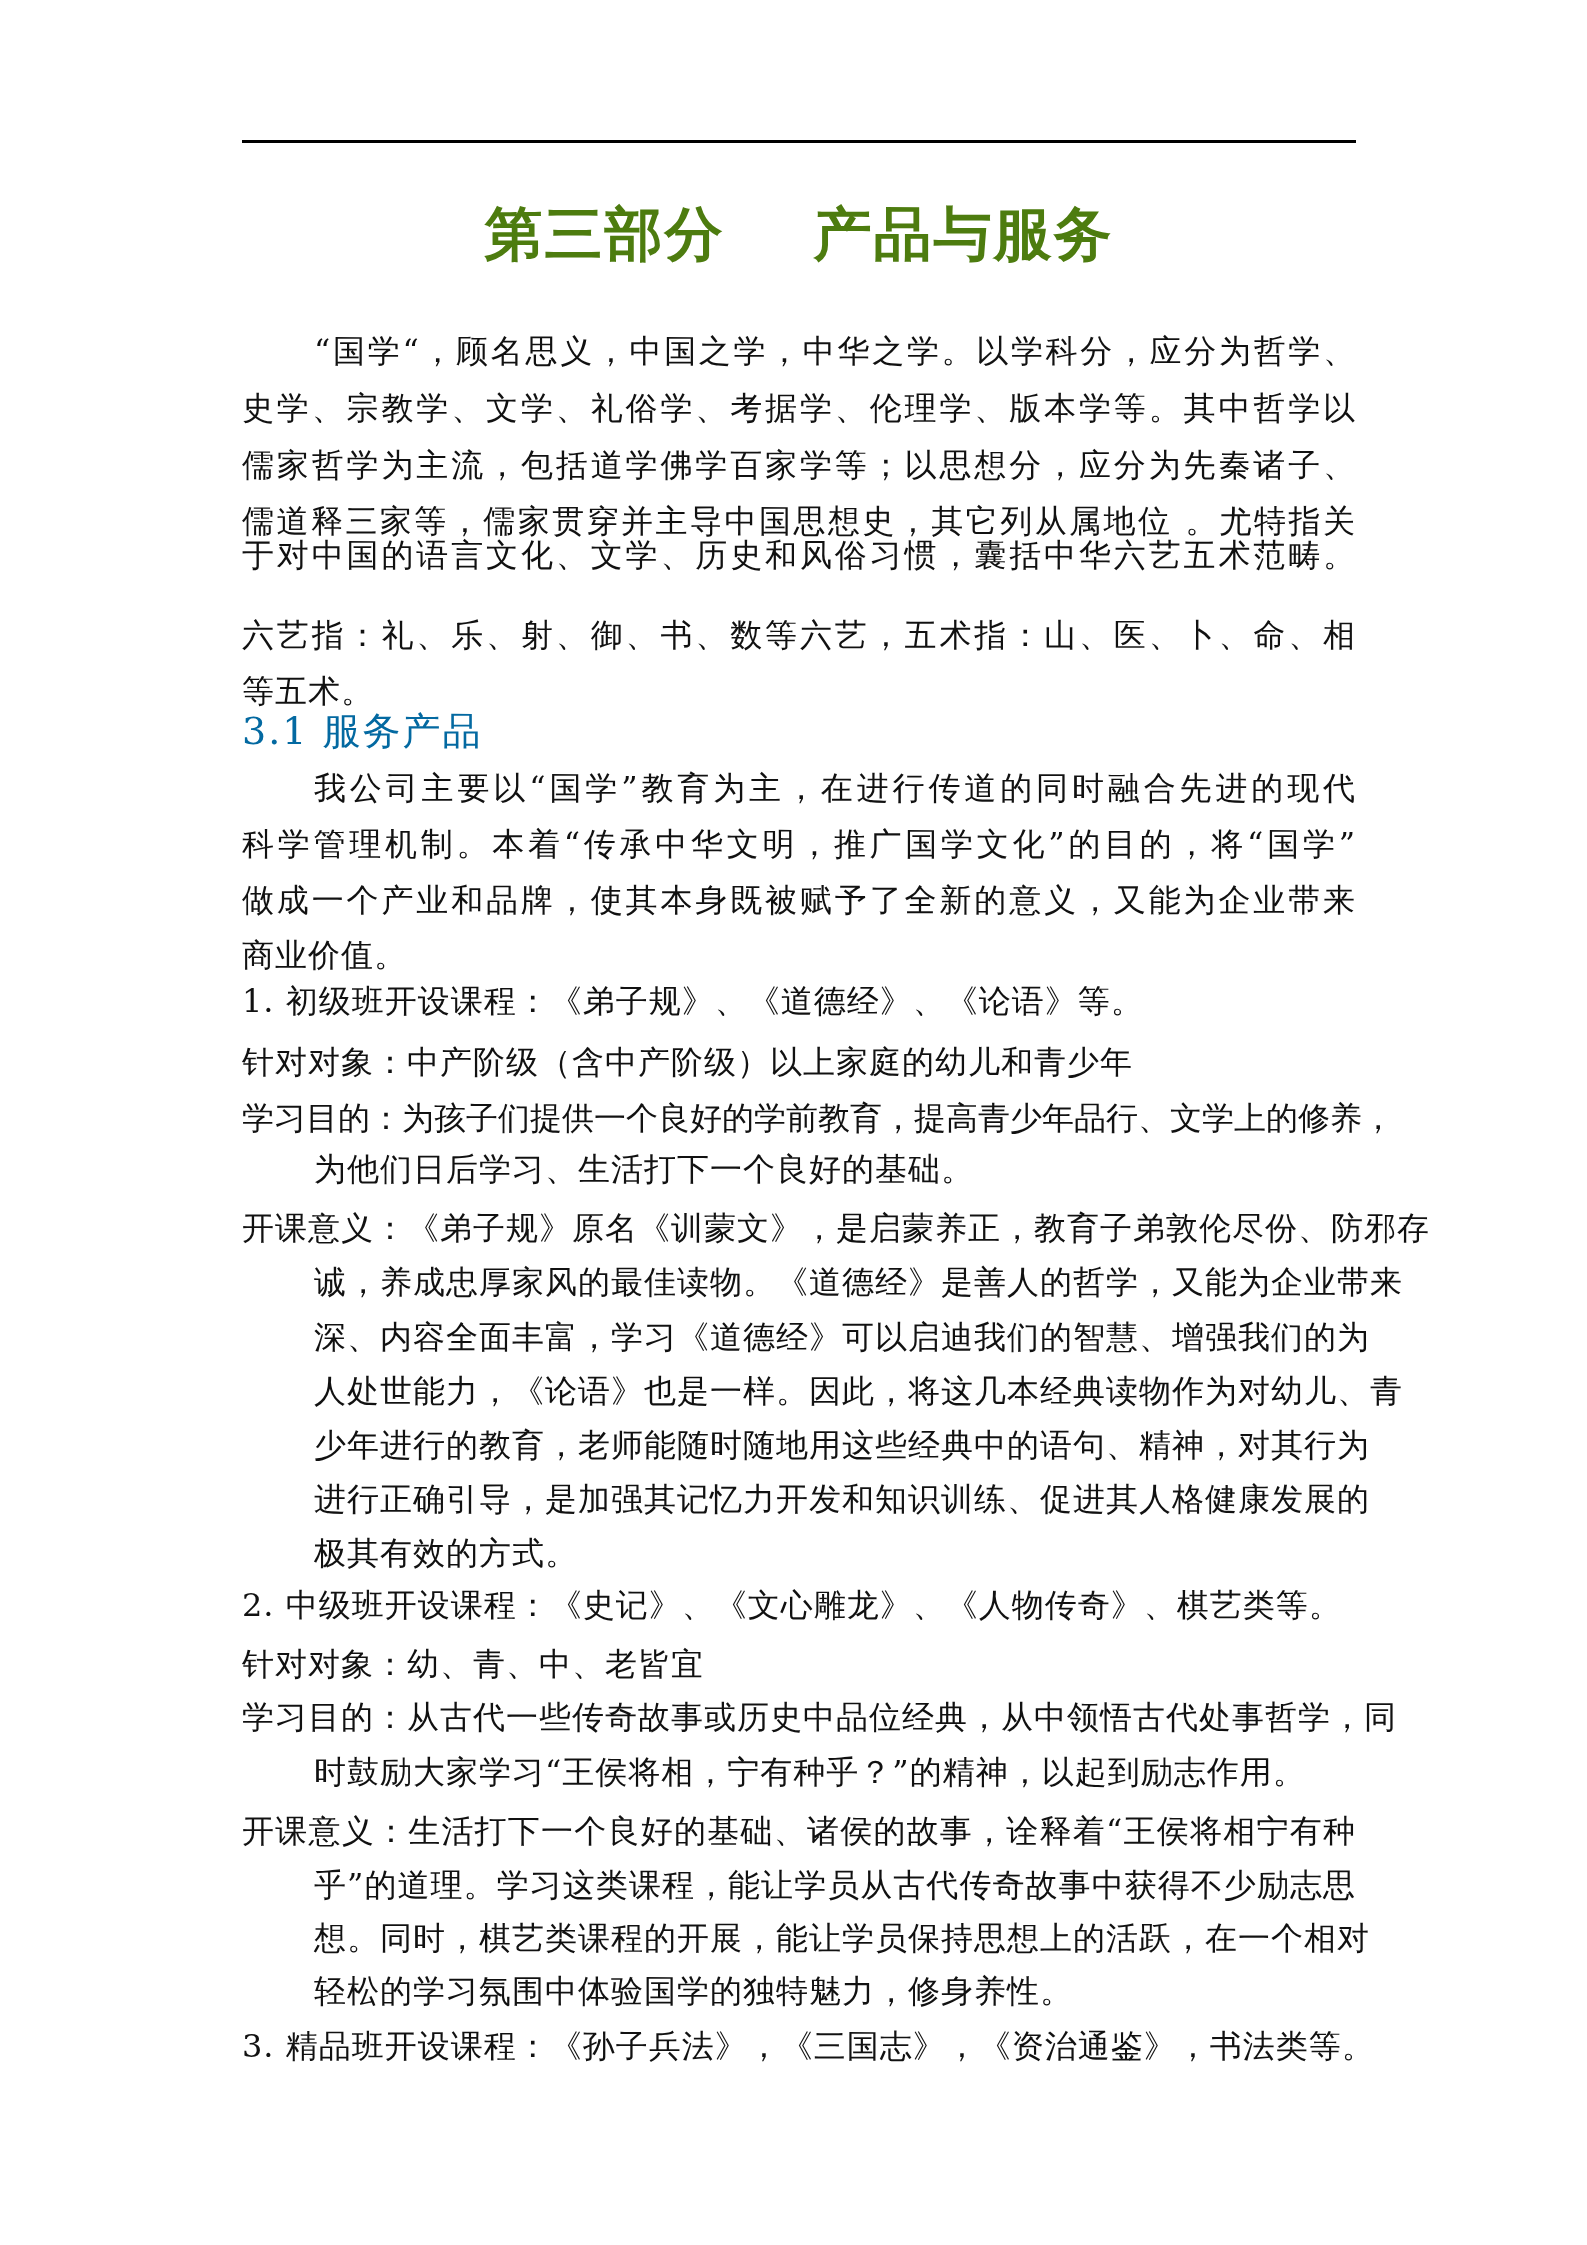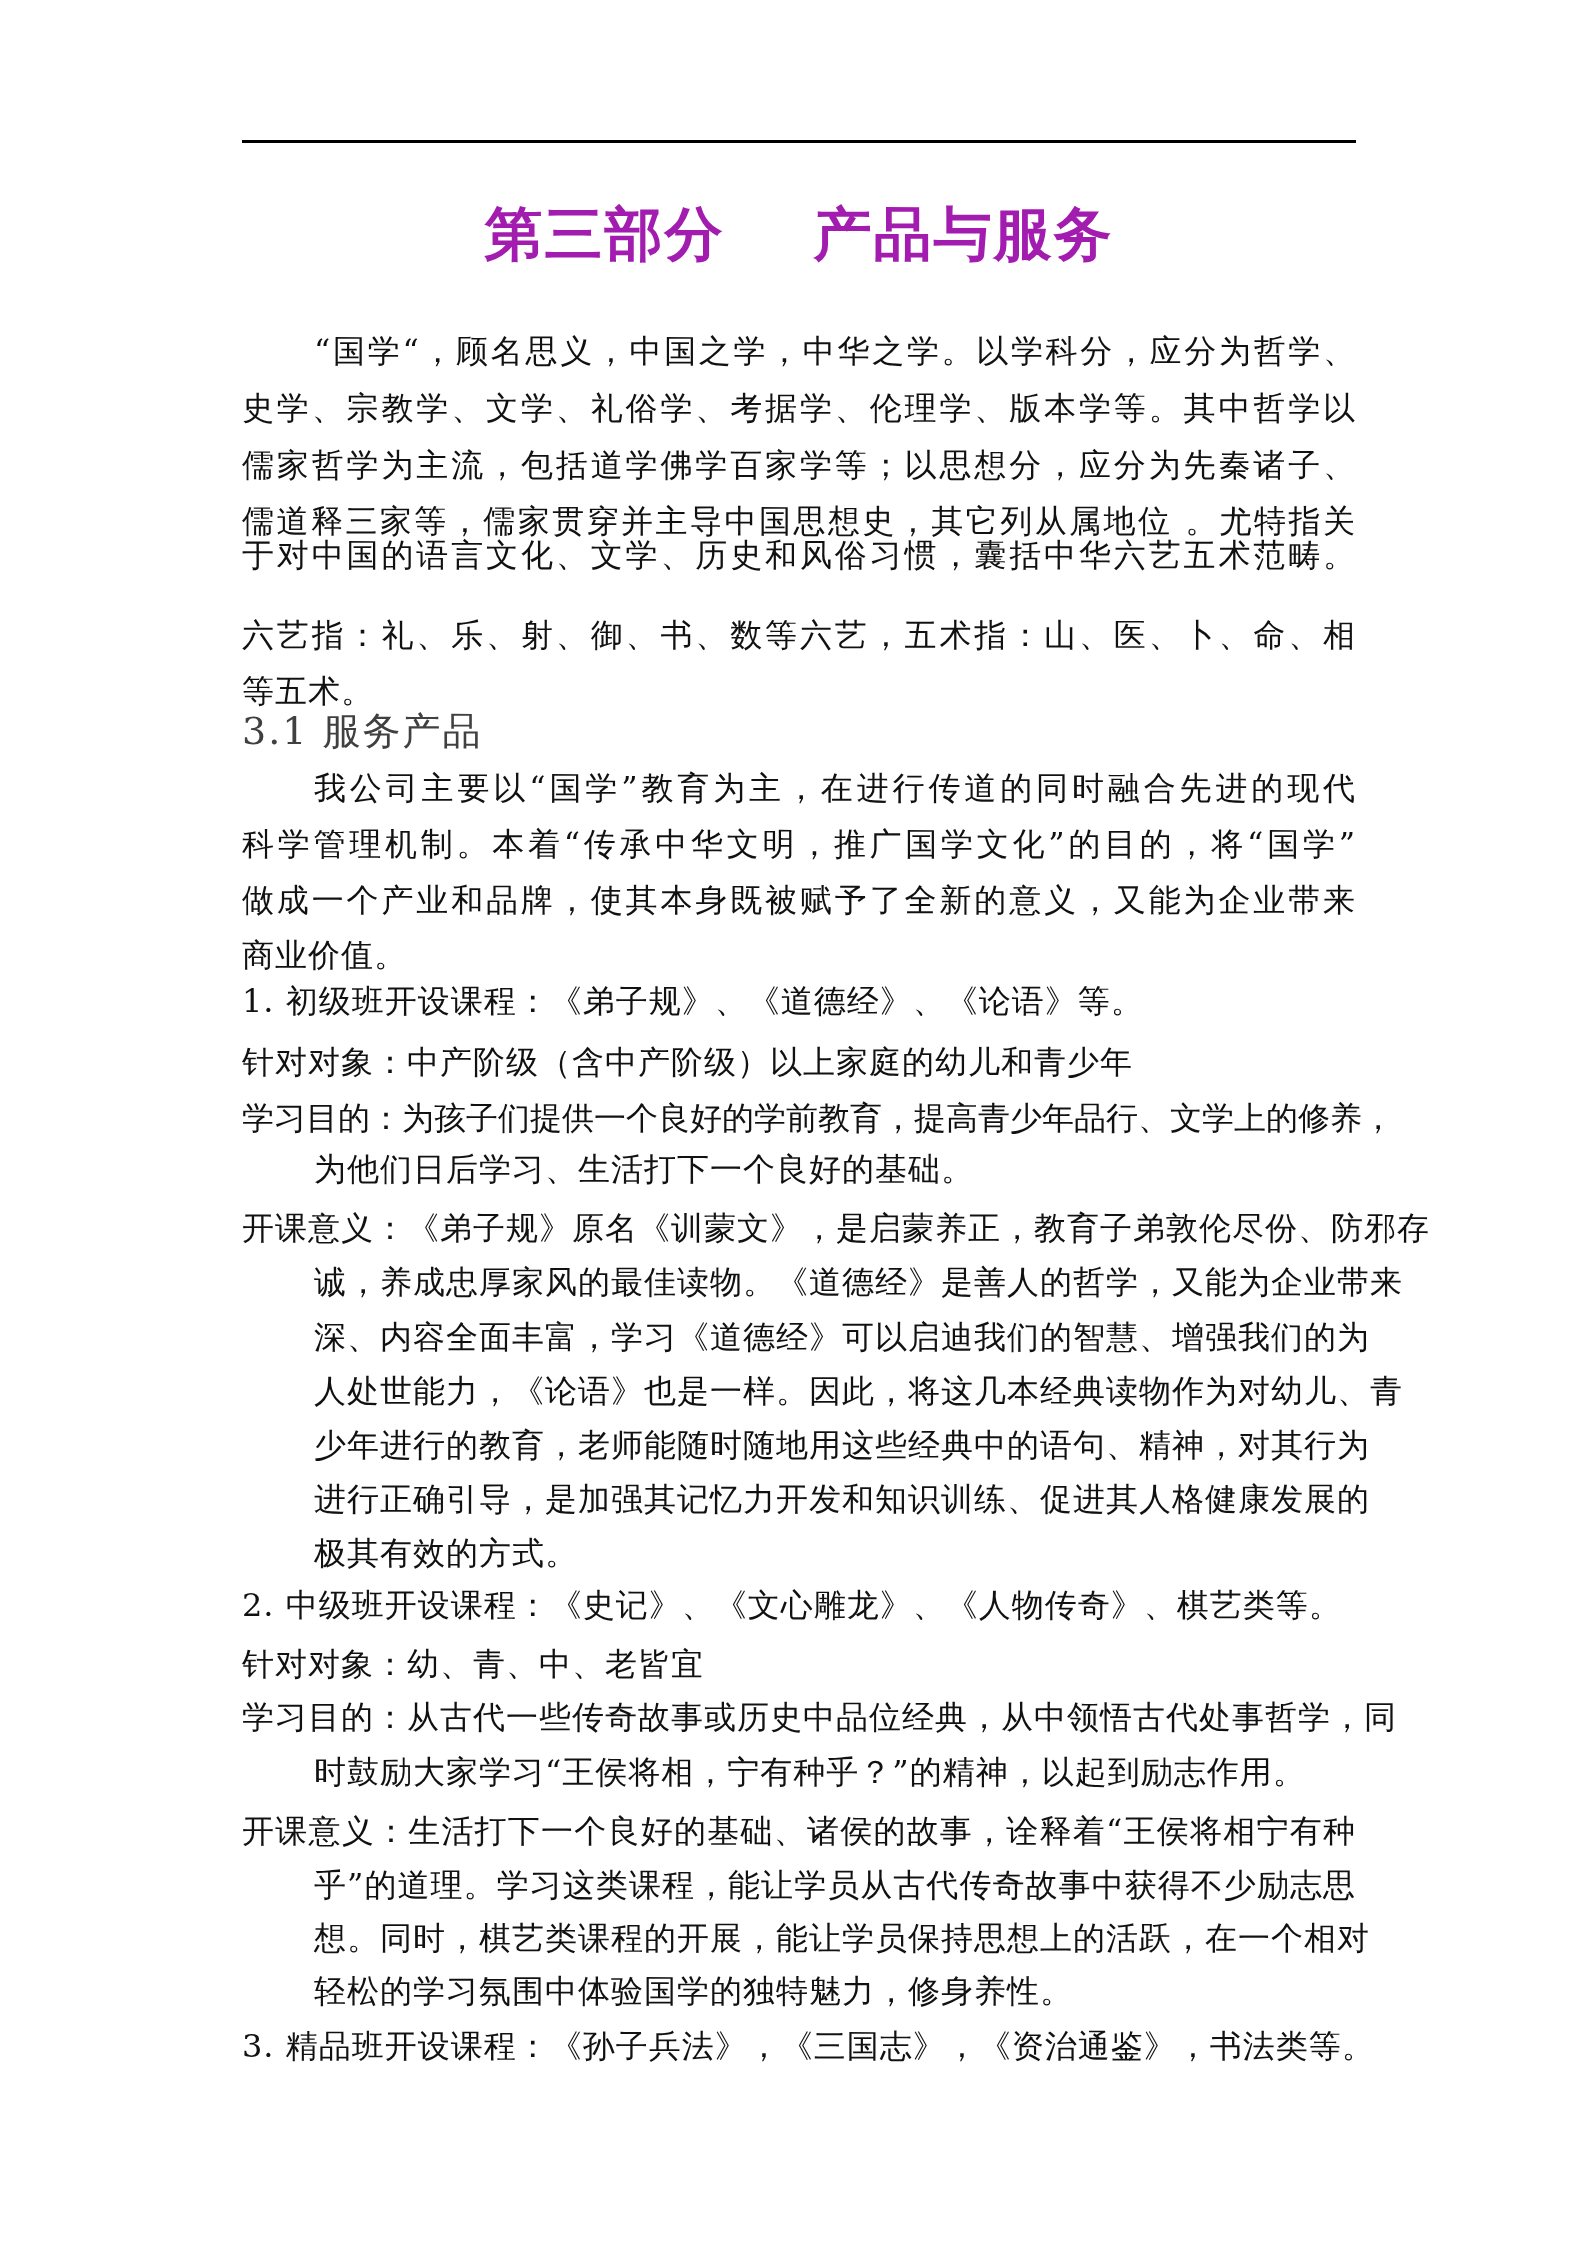--- a/index.html
+++ b/index.html
@@ -7,36 +7,36 @@
     width: 1587px; height: 2245px; position: relative; overflow: hidden;
     font-family: "DejaVu Serif", "Liberation Serif", serif;
     color: #111111;
   }
   .rule {
     position: absolute; left: 242px; top: 140px; width: 1114px; height: 3px; background: #000000;
   }
   .title {
     position: absolute; left: 242px; top: 198px; width: 1114px; text-align: center;
     font-family: "DejaVu Sans", "Liberation Sans", sans-serif;
-    font-weight: bold; font-size: 58px; line-height: 72px; letter-spacing: 2px; color: #a21caf;
+    font-weight: bold; font-size: 58px; line-height: 72px; letter-spacing: 2px; color: #4d7c0f;
     white-space: pre;
   }
   .line {
     position: absolute; left: 242px; width: 1114px;
     font-size: 32px; line-height: 40px; height: 40px;
     white-space: nowrap; overflow: visible;
     text-align: justify; text-align-last: justify;
     letter-spacing: 1px;
   }
   .line.noj { text-align: center; text-align-last: left; }
   .line.indent2 { left: 314px; width: 1042px; }
   .line.first { left: 314px; width: 1042px; }
   .heading {
     position: absolute; left: 242px; top: 708px;
-    font-size: 38px; line-height: 46px; font-weight: normal; color: #404040;
+    font-size: 38px; line-height: 46px; font-weight: normal; color: #0369a1;
     letter-spacing: 2px;
   }
 </style>
 </head>
 <body>
 
 <div class="rule"></div>
 
 <div class="title">第三部分    产品与服务</div>
 

